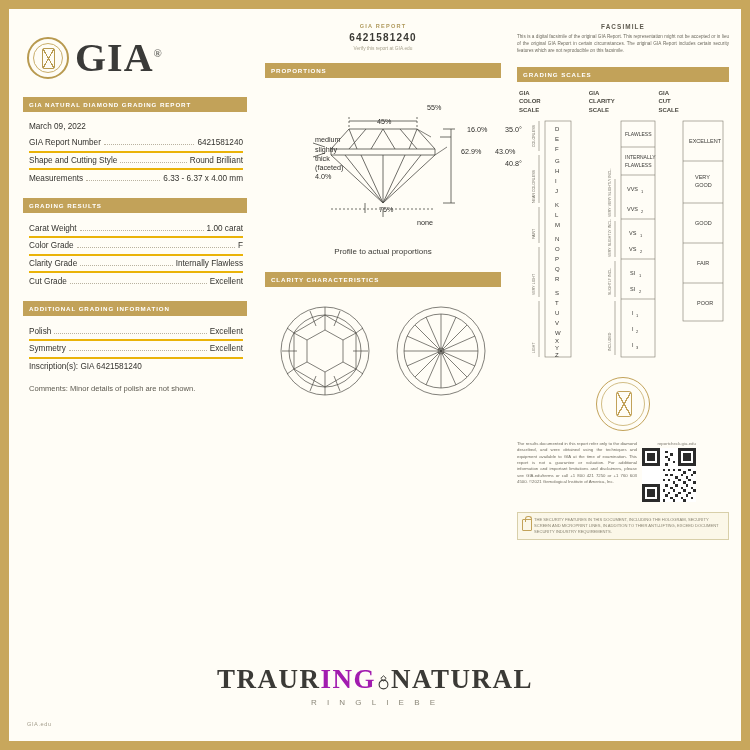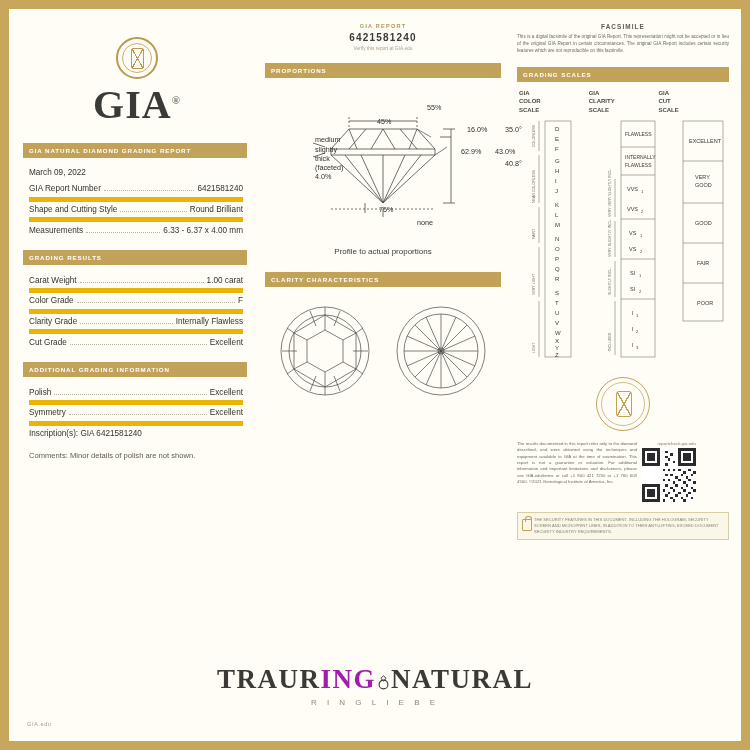--- a/index.html
+++ b/index.html
@@ -30,21 +30,21 @@
     background:#fffdf6;
     box-sizing:border-box;
   }
   
   .col{position:absolute;top:0;bottom:0;box-sizing:border-box;}
   .colL{left:0;width:248px;padding:14px 10px 0 14px;}
   .colM{left:248px;width:252px;padding:14px 8px 0 8px;}
   .colR{left:500px;width:232px;padding:14px 12px 0 8px;}
 
   
-  .logo-row{display:flex;align-items:center;gap:6px;margin:14px 0 18px 4px;flex-direction:column;}
+  .logo-row{display:flex;align-items:center;gap:6px;margin:14px 0 18px 4px;}
   .logo-seal{
     width:38px;height:38px;border-radius:50%;
     border:2px solid #b89a50;
     position:relative;flex:0 0 auto;
     background:#fffdf6;
   }
   .logo-seal:before{
     content:"";position:absolute;left:4px;top:4px;right:4px;bottom:4px;
     border:1px solid #c9ae6c;border-radius:50%;
   }
@@ -73,21 +73,21 @@
     margin:0 0 7px 0;
     text-transform:uppercase;
   }
   .barM{background:#c2a259;}
   
   .rows{padding:0 4px 0 6px;}
   .row{
     display:flex;align-items:baseline;
     font-size:8.2px;
     padding:3.4px 0;
-    border-bottom:5px solid #eab308;
+    border-bottom:2px solid #eab308;
     color:#33322e;
   }
   .row:last-child{border-bottom:none;}
   .row .lbl{white-space:nowrap;}
   .row .dots{
     flex:1 1 auto;
     border-bottom:1px dotted #b9b2a0;
     margin:0 3px 2px 3px;
     height:1px;
   }

